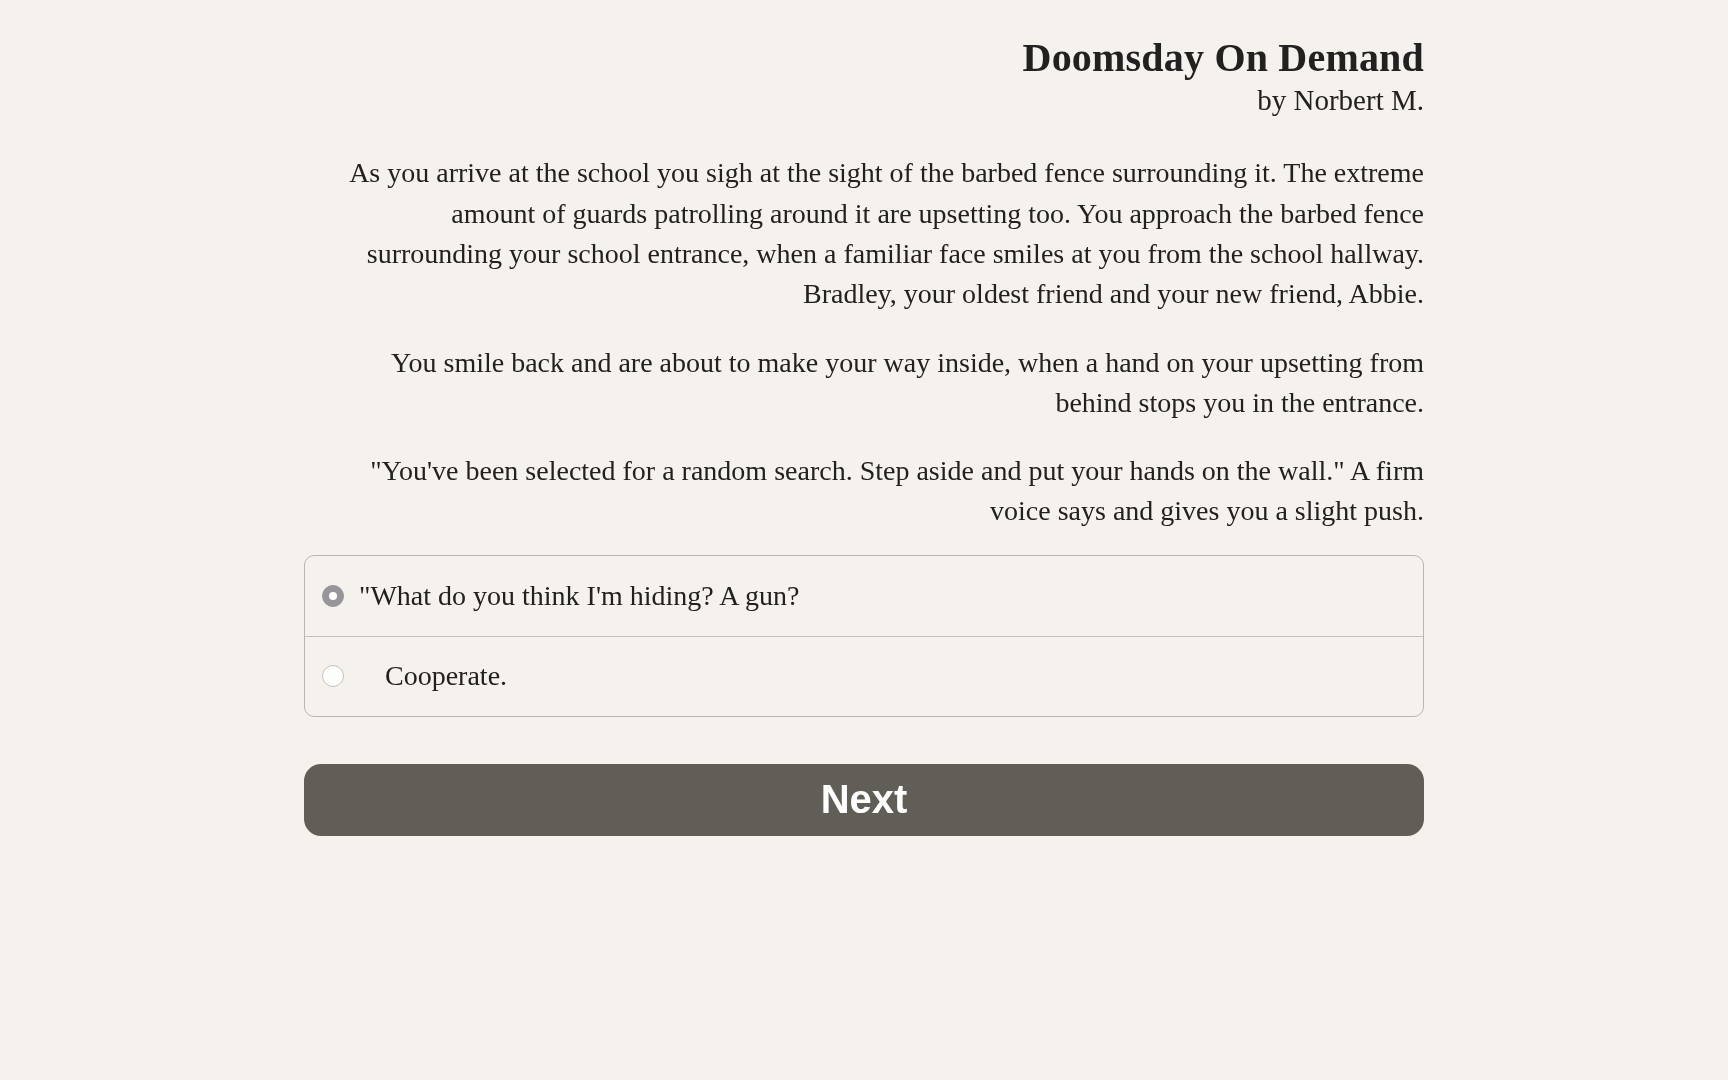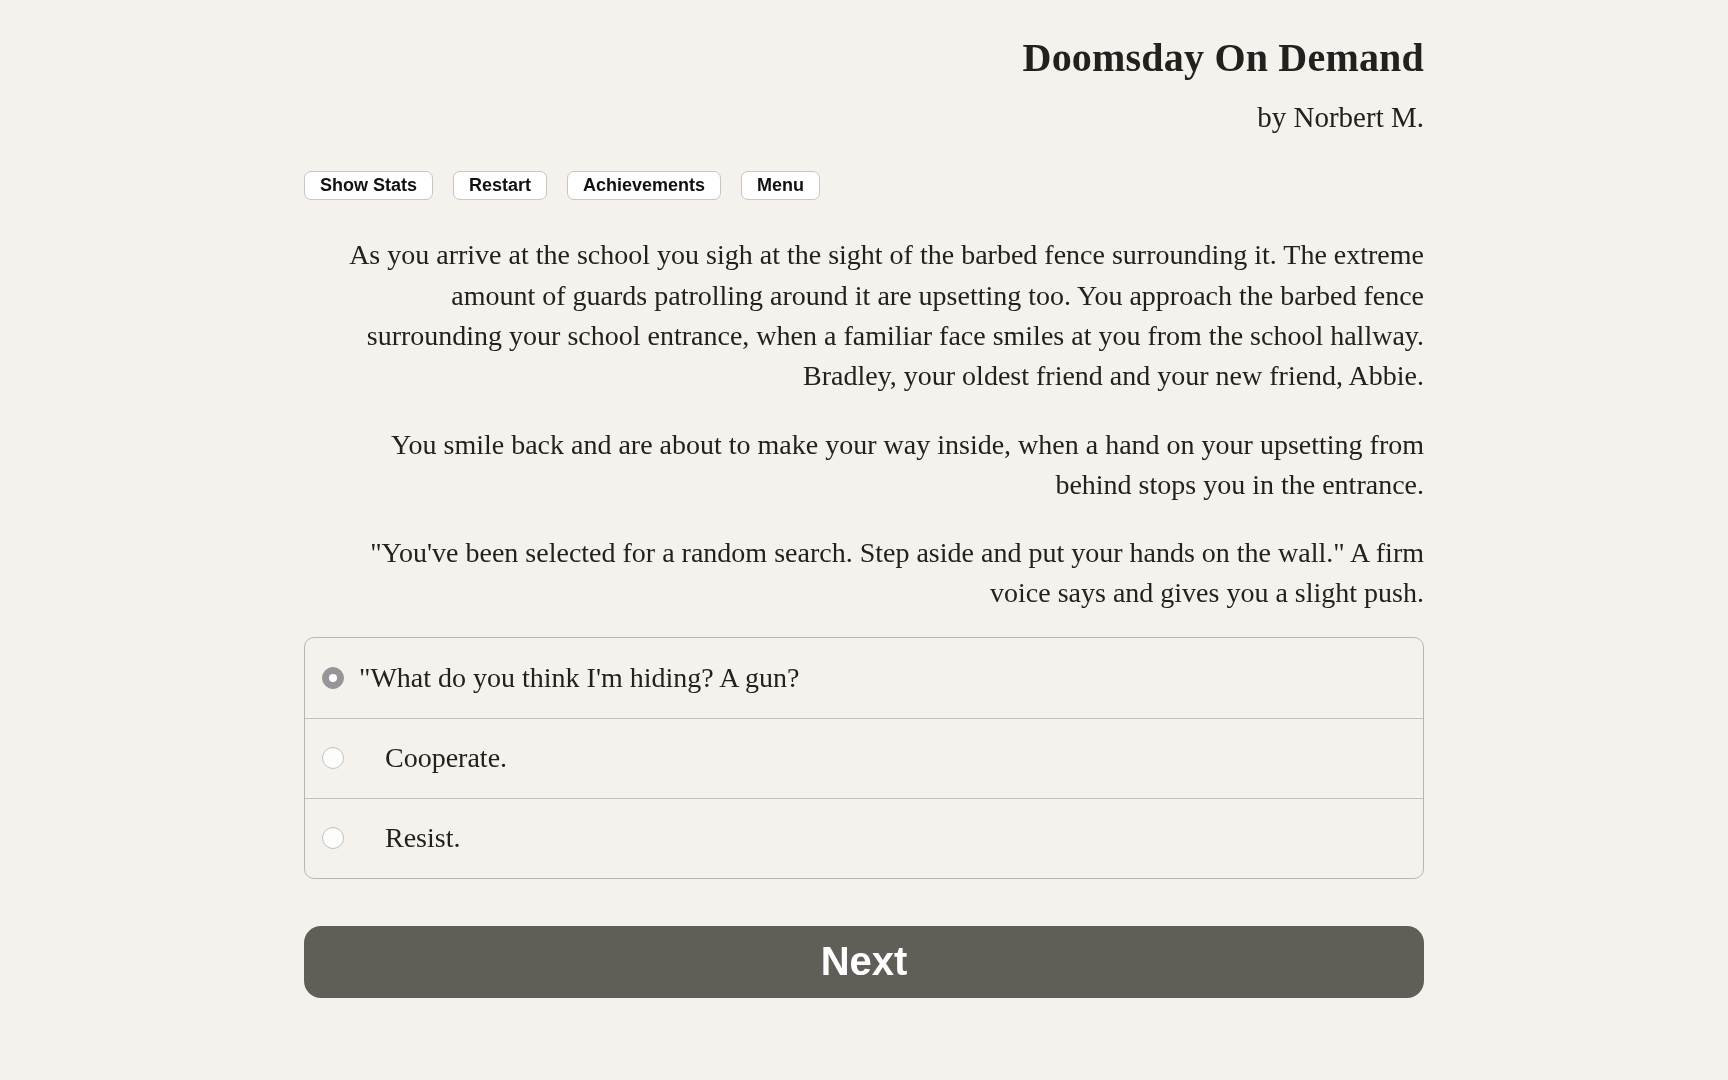--- a/index.html
+++ b/index.html
@@ -30,21 +30,20 @@
     width:1120px;
   }
   .game-title{
     margin-top:34px;
     font-size:40px;
     line-height:1.2;
     font-weight:600;
     letter-spacing:.2px;
   }
   .game-author{
-    margin-top:17px;
     font-size:29px;
     line-height:1.25;
     font-weight:400;
   }
   .toolbar{
     margin-top:36px;
     display:flex;
     gap:20px;
     font-family:"Liberation Sans","DejaVu Sans",sans-serif;
   }
@@ -133,43 +132,33 @@
 </style>
 </head>
 <body>
 
 <div class="content">
 
   <h1 class="game-title">Doomsday On Demand</h1>
 
   <div class="game-author">by Norbert M.</div>
 
-  <div class="toolbar">
-    <button>Show Stats</button>
-    <button>Restart</button>
-    <button>Achievements</button>
-    <button>Menu</button>
-  </div>
 
   <div class="story">
     <p>As you arrive at the school you sigh at the sight of the barbed fence surrounding it. The extreme amount of guards patrolling around it are upsetting too. You approach the barbed fence surrounding your school entrance, when a familiar face smiles at you from the school hallway. Bradley, your oldest friend and your new friend, Abbie.</p>
     <p>You smile back and are about to make your way inside, when a hand on your upsetting from behind stops you in the entrance.</p>
     <p>"You've been selected for a random search. Step aside and put your hands on the wall." A firm voice says and gives you a slight push.</p>
   </div>
 
   <div class="choice-box">
     <div class="choice-row">
       <span class="radio selected"></span>
       <span class="choice-label">"What do you think I'm hiding? A gun?</span>
     </div>
     <div class="choice-row">
       <span class="radio"></span>
       <span class="choice-label">Cooperate.</span>
     </div>
-    <div class="choice-row">
-      <span class="radio"></span>
-      <span class="choice-label">Resist.</span>
-    </div>
   </div>
 
   <button class="next-btn">Next</button>
 
 </div>
 
 </body></html>

